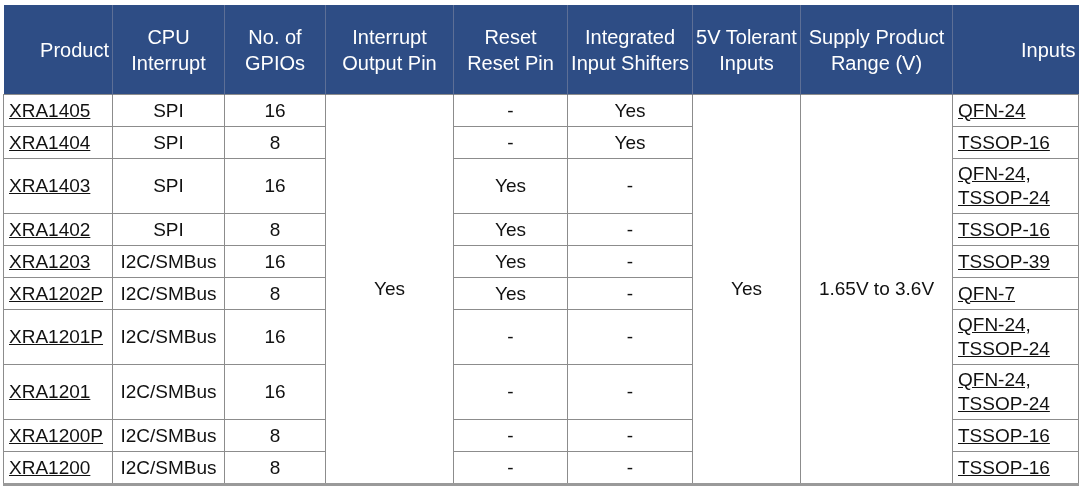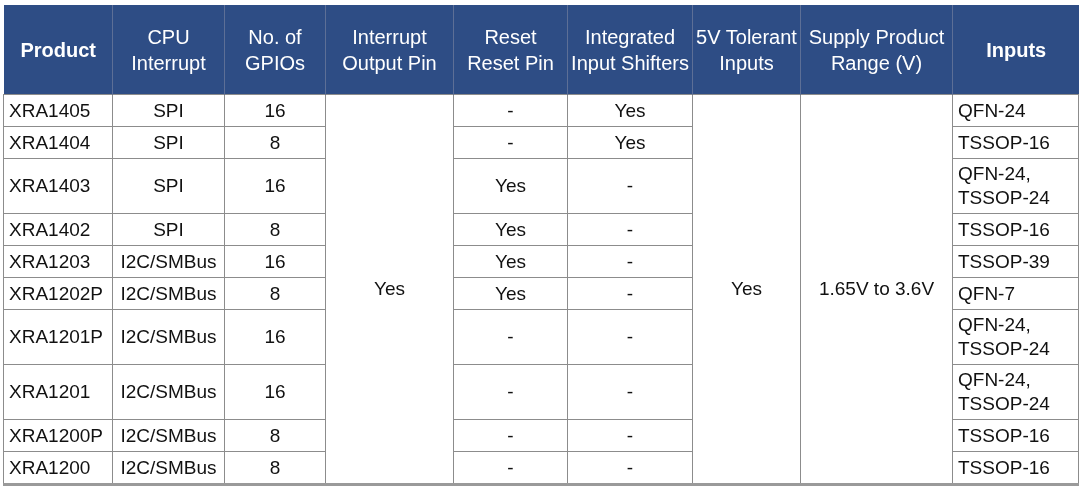--- a/index.html
+++ b/index.html
@@ -28,33 +28,33 @@
     color:var(--header-text);
     font-size:20px;
     font-weight:400;
     height:89px;
     text-align:center;
     vertical-align:middle;
     line-height:1.3;
     padding:0 3px;
   }
   thead th + th{border-left:1px solid var(--header-divider);}
-  thead th.left{text-align:center;padding-left:4px;font-weight:bold;}
+  thead th.left{text-align:right;padding-left:4px;}
   tbody td{
     border:1px solid var(--body-border);
     font-size:19px;
     color:var(--body-text);
     text-align:center;
     vertical-align:middle;
     height:31px;
     padding:0 2px;
     line-height:1.25;
     background:#ffffff;
   }
-  tbody td.left{text-align:left;padding-left:5px;}
+  tbody td.left{text-align:left;padding-left:5px;text-decoration:underline;}
   tbody tr:nth-child(3),
   tbody tr:nth-child(7),
   tbody tr:nth-child(8){height:55px;}
 </style>
 </head>
 <body>
 
 <div class="page">
   <table>
     <colgroup>

